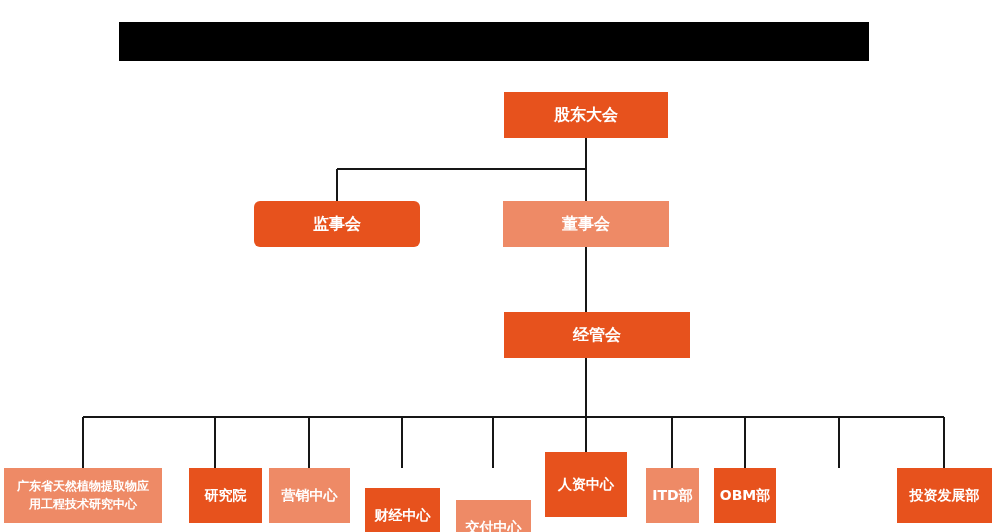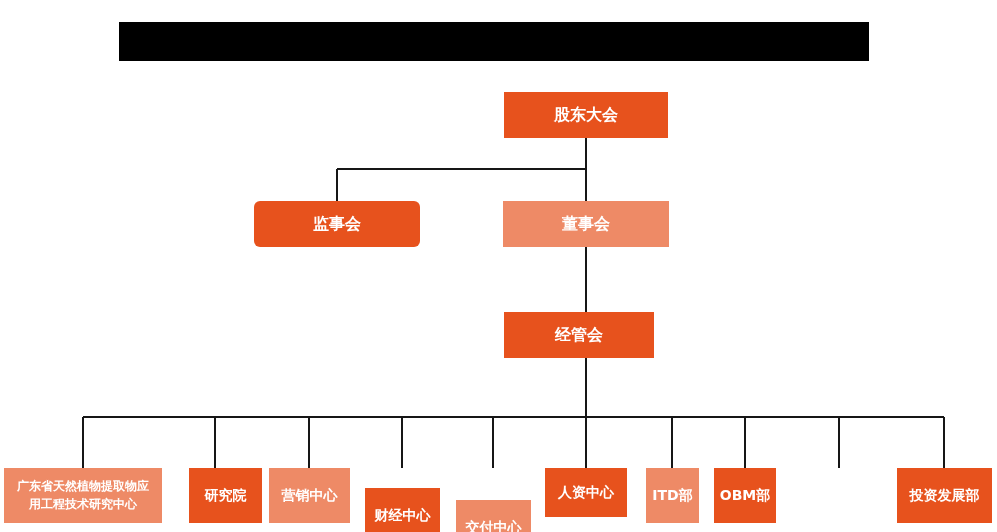--- a/index.html
+++ b/index.html
@@ -87,21 +87,21 @@
   </div>
 
   <div class="node dark" style="left:254px; top:201px; width:166px; height:46px;border-radius:6px;">
     <span>监事会</span>
   </div>
 
   <div class="node light" style="left:503px; top:201px; width:166px; height:46px;">
     <span>董事会</span>
   </div>
 
-  <div class="node dark" style="left:504px; top:312px; width:150px; height:46px;">
+  <div class="node dark" style="left:504px; top:312px; width:186px; height:46px;">
     <span>经管会</span>
   </div>
 
   <div class="node light dept small-text" style="left:4px; top:468px; width:158px; height:55px;justify-content:center;">
     <span>广东省天然植物提取物应用工程技术研究中心</span>
   </div>
 
   <div class="node dark dept" style="left:179px; top:468px; width:73px; height:55px;margin-left:10px;">
     <span>研究院</span>
   </div>
@@ -111,21 +111,21 @@
   </div>
 
   <div class="node dark dept" style="left:365px; top:488px; width:75px; height:55px;">
     <span>财经中心</span>
   </div>
 
   <div class="node light dept" style="left:456px; top:468px; width:75px; height:55px;margin-top:32px;">
     <span>交付中心</span>
   </div>
 
-  <div class="node dark dept" style="left:545px; top:468px; width:82px; height:49px;">
+  <div class="node dark dept" style="left:545px; top:452px; width:82px; height:65px;">
     <span>人资中心</span>
   </div>
 
   <div class="node light dept" style="left:646px; top:468px; width:53px; height:55px;">
     <span>ITD部</span>
   </div>
 
   <div class="node dark dept" style="left:714px; top:468px; width:62px; height:55px;">
     <span>OBM部</span>
   </div>

